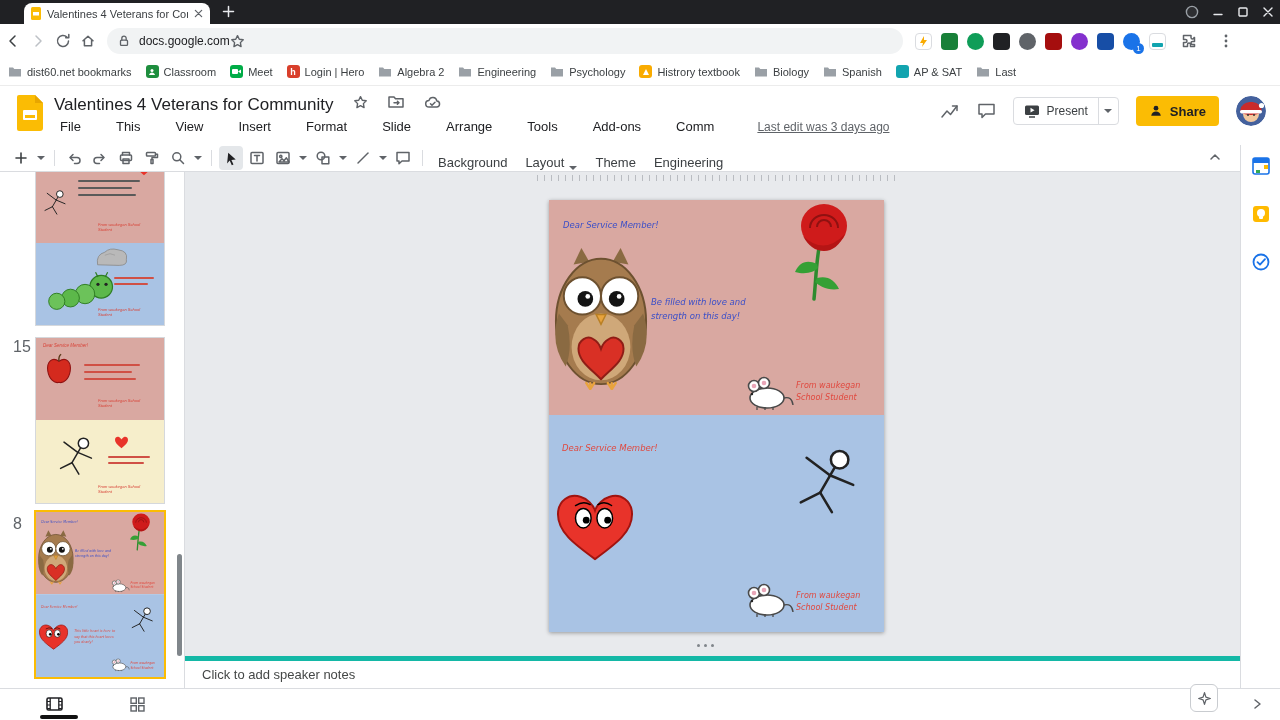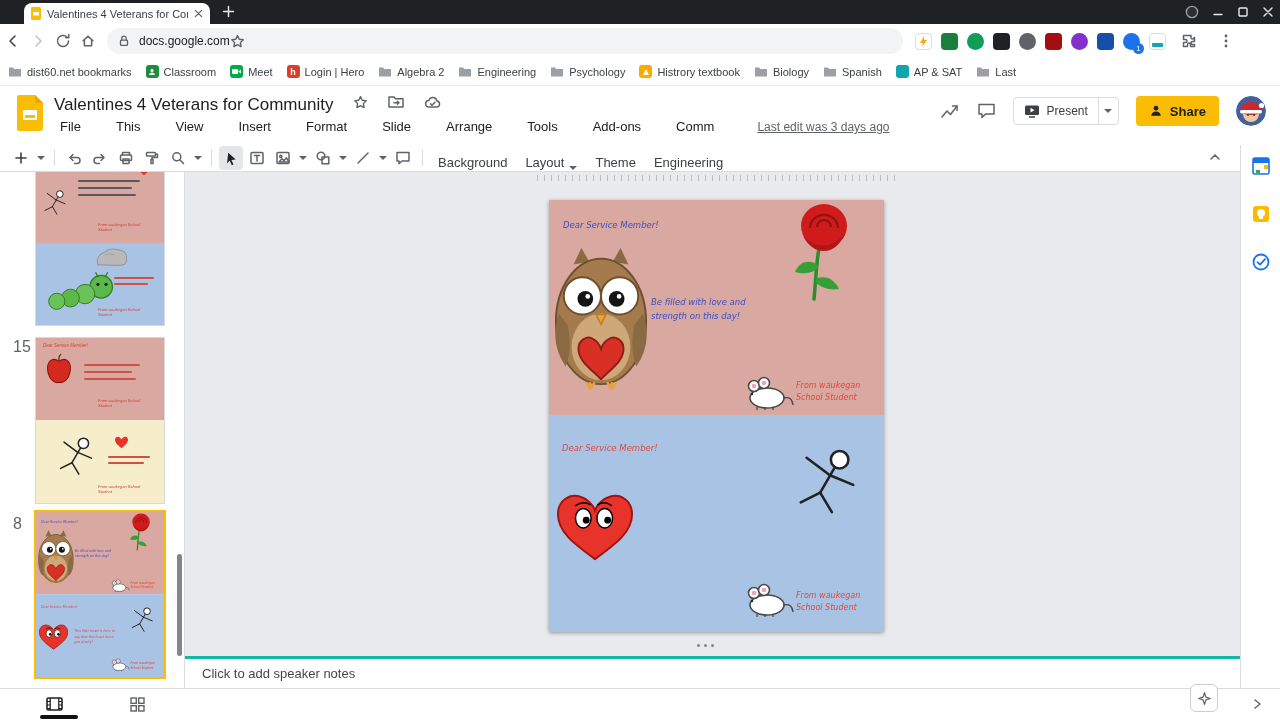--- a/index.html
+++ b/index.html
@@ -66,21 +66,21 @@
   .tline{position:absolute;height:2px;background:#5a5a5a;border-radius:1px}
   .tline.red{background:#d05045}
   .tsig{position:absolute;font-size:4px;line-height:1.3;color:#d8453a;font-style:italic;width:52px}
   .tgreet{position:absolute;font-size:4.5px;color:#d8453a;font-style:italic}
 
   .canvas{position:absolute;left:185px;top:172px;width:1055px;height:484px;background:#e8eaed}
   .ruler{position:absolute;left:352px;top:3px;width:360px;height:6px;background:repeating-linear-gradient(90deg,#b9bcc1 0 1px,transparent 1px 7px)}
   .slide-frame{position:absolute;left:364px;top:28px;width:335px;height:432px;background:#fff;box-shadow:0 1px 4px rgba(0,0,0,.35)}
   .dots{position:absolute;left:512px;top:472px;display:flex;gap:4px}
   .dots i{width:3px;height:3px;border-radius:50%;background:#80868b}
-  .notes{position:absolute;left:185px;top:656px;width:1055px;height:32px;background:#fff;border-top:3px solid #14b8a6;display:flex;align-items:center;padding-left:17px}
+  .notes{position:absolute;left:185px;top:656px;width:1055px;height:32px;background:#fff;border-top:5px solid #14b8a6;display:flex;align-items:center;padding-left:17px}
   .notes-text{font-size:13px;color:#444746}
 
   .sidepanel{position:absolute;left:1240px;top:145px;width:40px;height:543px;background:#fff;border-left:1px solid #dadce0}
   .sp-ic{position:absolute;left:11px;width:18px;height:18px}
 
   .bottombar{position:absolute;left:0;top:688px;width:1280px;height:32px;background:#fff;border-top:1px solid #dadce0}
   .bb-ind{position:absolute;left:40px;top:26px;width:38px;height:4px;background:#111;border-radius:2px}
   .explore{position:absolute;left:1190px;top:-5px;width:28px;height:28px;border:1px solid #c9ccd0;border-radius:6px;display:flex;align-items:center;justify-content:center;background:#fff}
 
   

